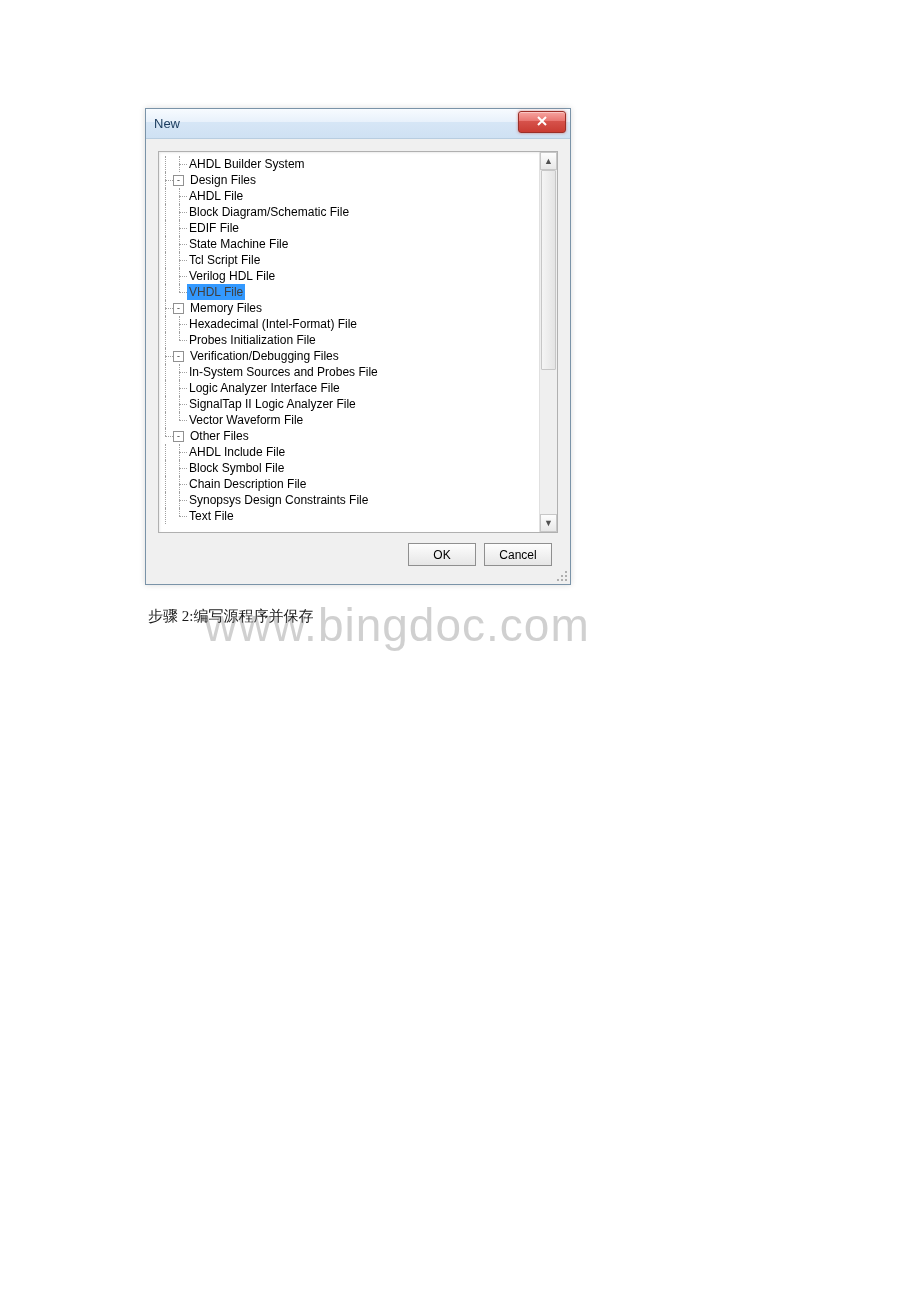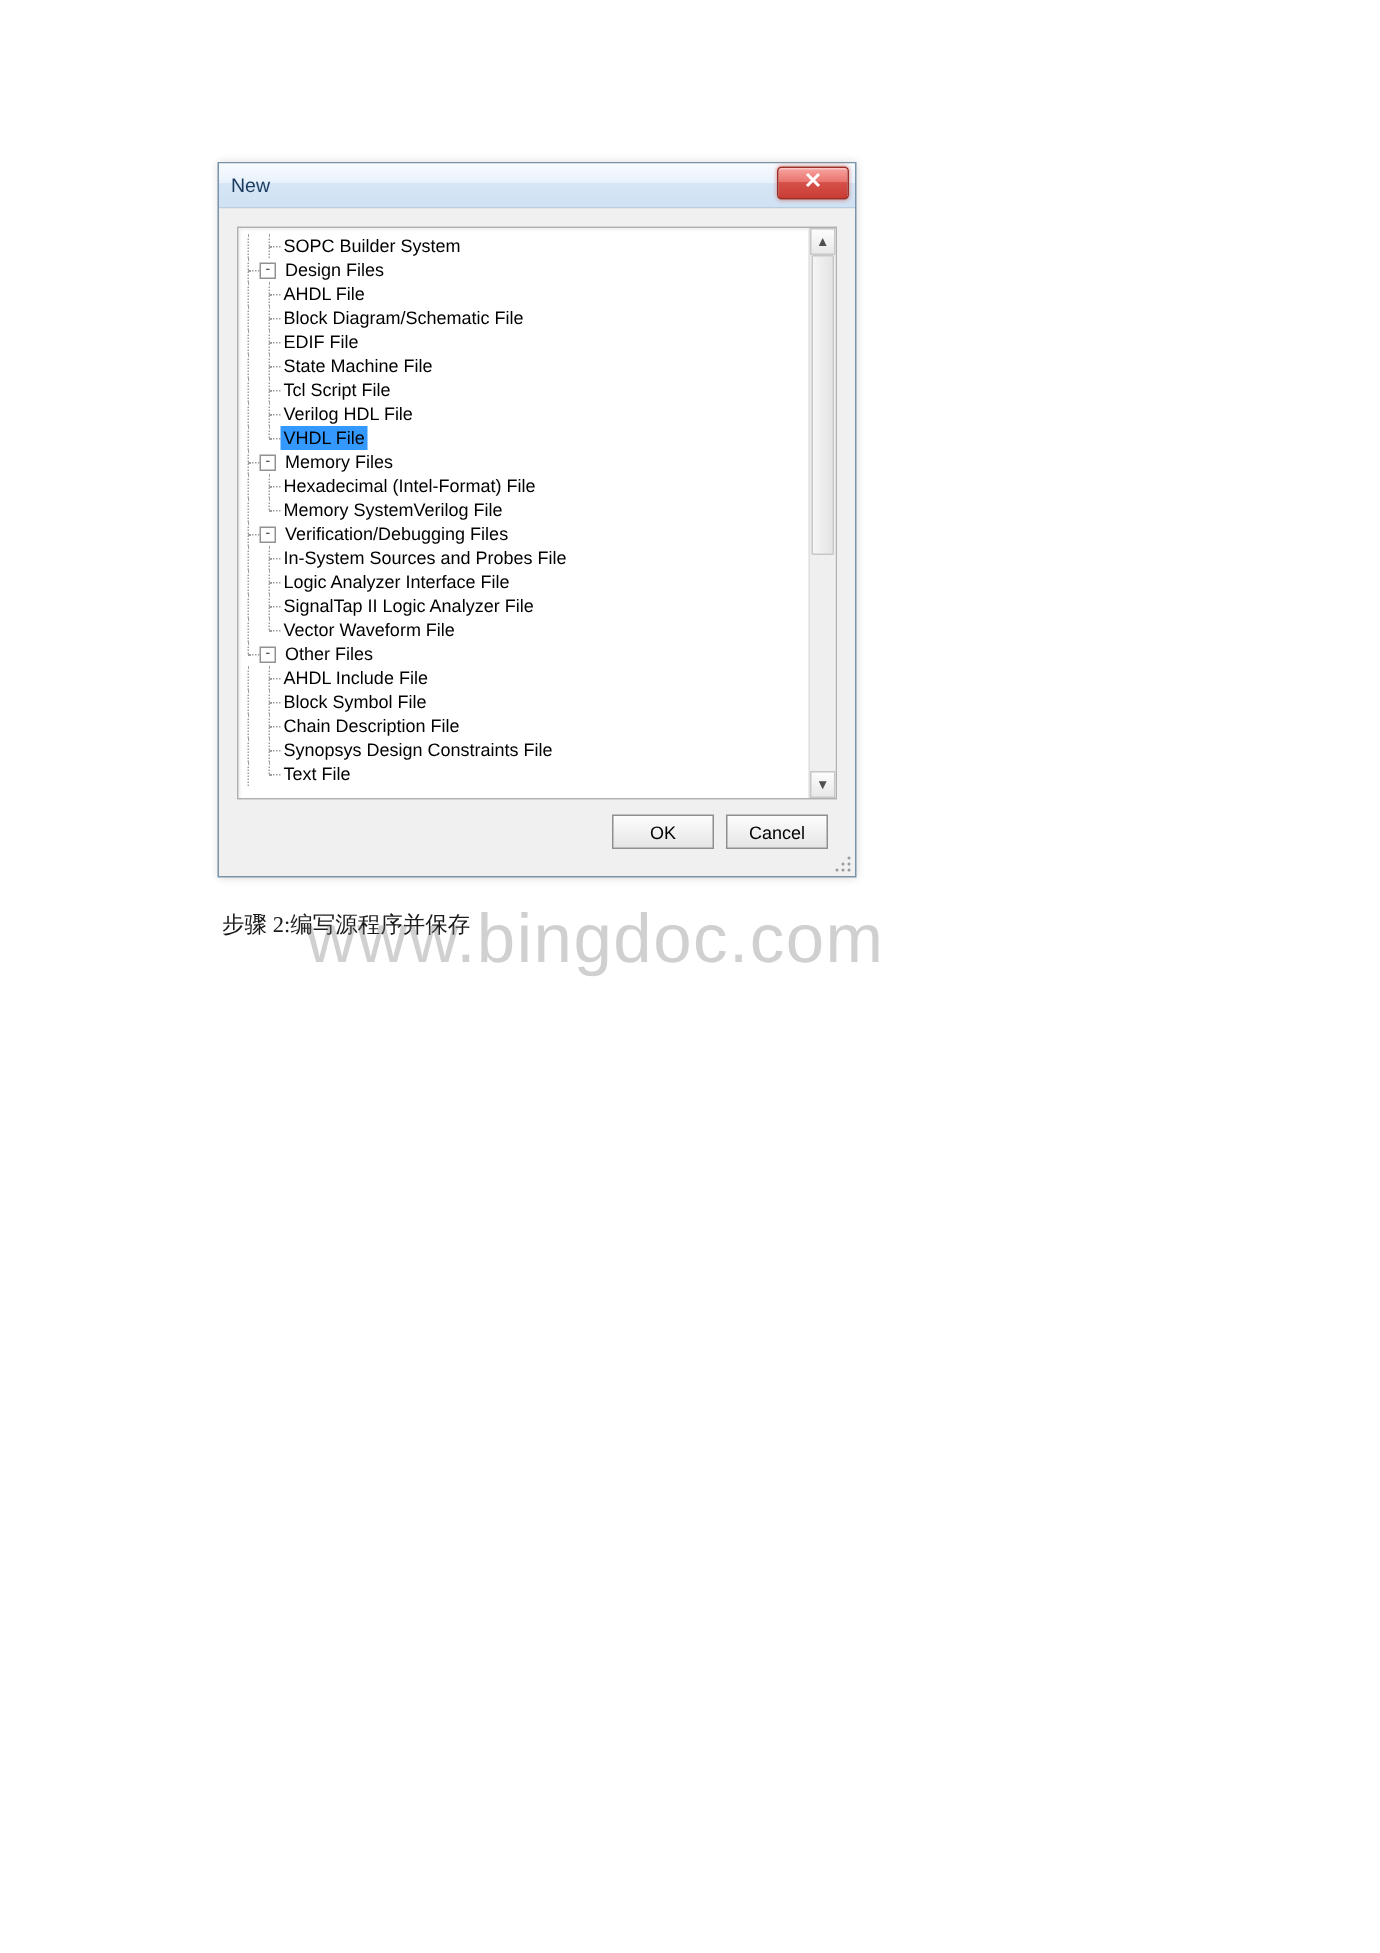--- a/index.html
+++ b/index.html
@@ -146,21 +146,21 @@
       width: 8px;
       border-top: 1px dotted #a0a0a0;
     }
     .dots.last::before { bottom: 8px; }
     .node-label {
       padding: 0 2px;
       cursor: default;
     }
     .node-label.selected {
       background: #3399ff;
-      color: #000000;
+      color: #404040;
     }
     .button-row {
       display: flex;
       justify-content: flex-end;
       gap: 8px;
       padding: 10px 6px 12px 6px;
     }
     .win-btn {
       min-width: 68px;
       height: 23px;
@@ -214,21 +214,21 @@
     </div>
   </div>
 
   <div class="content-area">
     <div class="tree-container">
       <div class="tree-scroll">
         <div class="tree" id="tree-root">
             <div class="node-row">
               <span class="dots"></span>
               <span class="dots branch"></span>
-              <span class="node-label">SOPC Builder System</span>
+              <span class="node-label">AHDL Builder System</span>
             </div>
             <div class="node-row">
               <span class="dots branch"></span>
               <span class="exp">-</span>
               <span class="node-label">Design Files</span>
             </div>
             <div class="node-row">
               <span class="dots"></span>
               <span class="dots branch"></span>
               <span class="node-label">AHDL File</span>
@@ -269,21 +269,21 @@
               <span class="node-label">Memory Files</span>
             </div>
             <div class="node-row">
               <span class="dots"></span>
               <span class="dots branch"></span>
               <span class="node-label">Hexadecimal (Intel-Format) File</span>
             </div>
             <div class="node-row">
               <span class="dots"></span>
               <span class="dots branch last"></span>
-              <span class="node-label">Memory SystemVerilog File</span>
+              <span class="node-label">Probes Initialization File</span>
             </div>
             <div class="node-row">
               <span class="dots branch"></span>
               <span class="exp">-</span>
               <span class="node-label">Verification/Debugging Files</span>
             </div>
             <div class="node-row">
               <span class="dots"></span>
               <span class="dots branch"></span>
               <span class="node-label">In-System Sources and Probes File</span>

